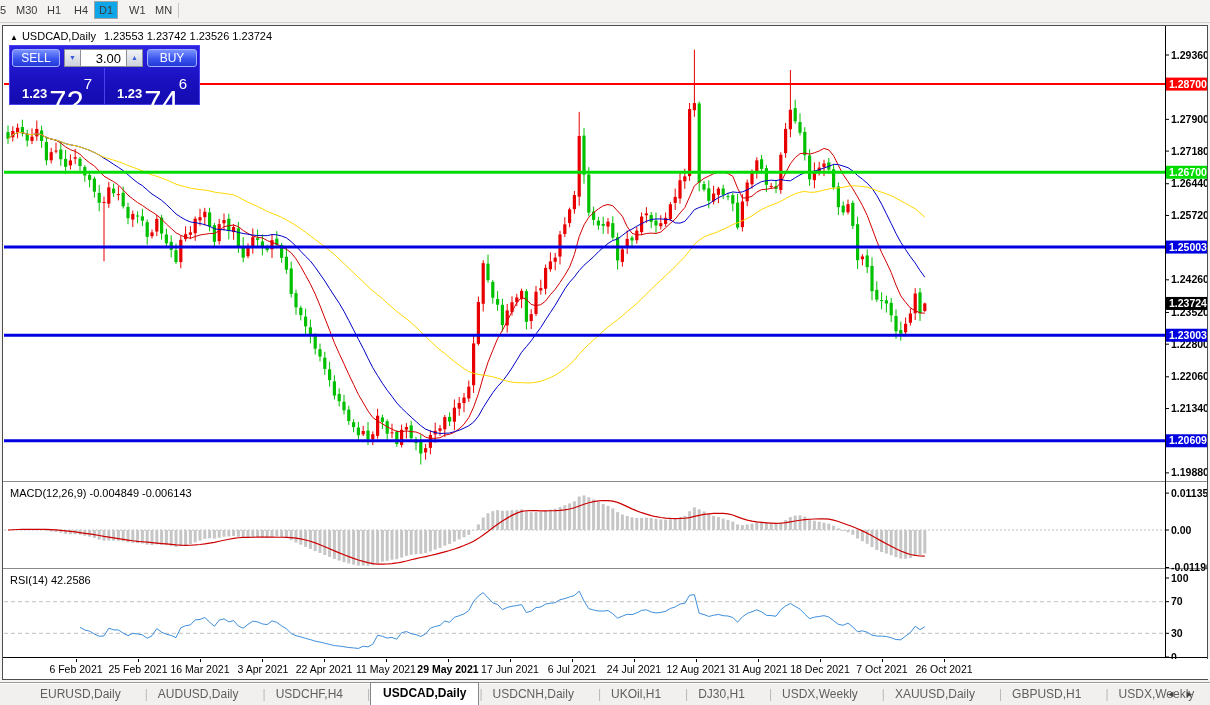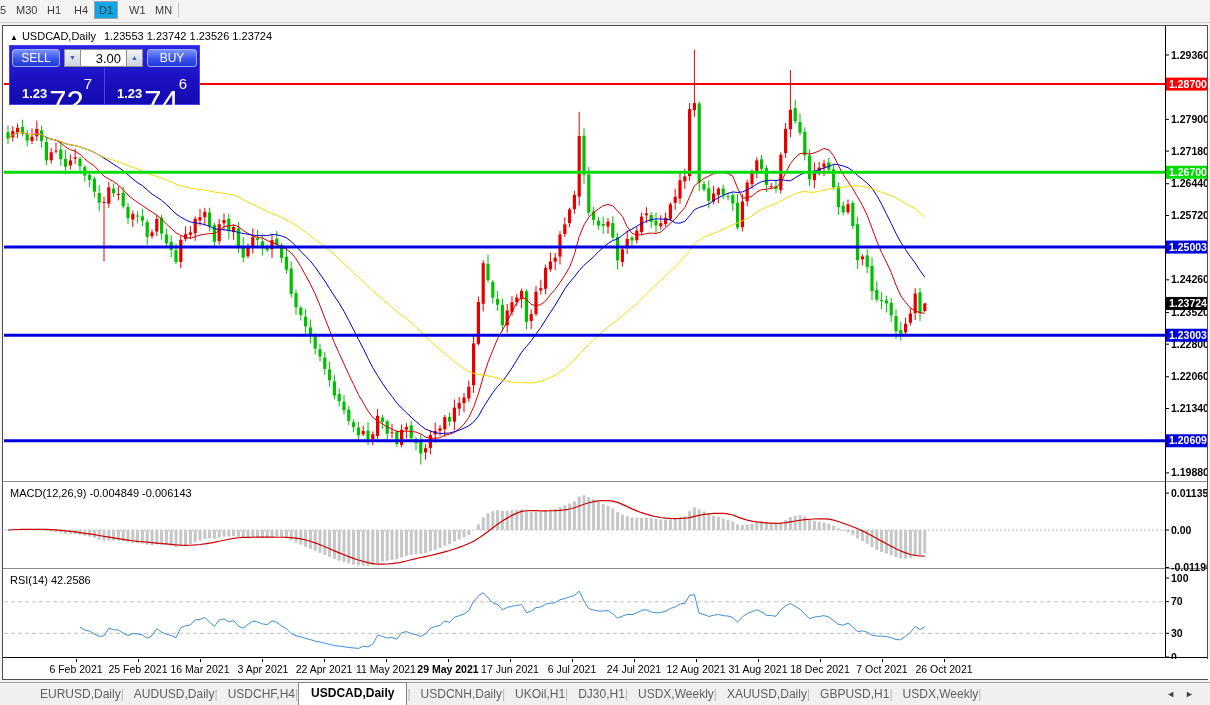--- a/index.html
+++ b/index.html
@@ -40,21 +40,21 @@
   .px-big{font-size:31px;font-weight:400;line-height:33px;}
   .px-sup{font-size:15px;font-weight:400;position:relative;top:-11px;}
   
   #datestrip{position:absolute;left:0;top:633px;width:1204px;height:20px;background:#fff;margin-left:36px;}
   .dtick-label{position:absolute;top:4px;font-size:10.5px;color:#000;transform:translateX(-50%);white-space:nowrap;}
   .dtick-mark{position:absolute;top:0;width:1px;height:3px;background:#000;}
   
   #tabbar{position:absolute;left:0;top:682px;width:1210px;height:23px;background:#f1f0ee;
     border-top:1px solid #9a9a9a;box-shadow:inset 0 1px 0 #ffffff;display:flex;align-items:flex-end;
     padding-left:30px;box-sizing:border-box;}
-  .tab{font-size:12px;color:#5f5f5f;padding:3px 0 4px 10px;white-space:nowrap;cursor:default;}
+  .tab{font-size:12px;color:#5f5f5f;padding:3px 24px 4px 10px;white-space:nowrap;cursor:default;}
   .tab.active{background:#fff;border:1px solid #868686;border-bottom:none;color:#000;font-weight:700;
     padding:3px 12px 5px 12px;}
   .tab-sep{color:#b8b8b8;font-size:12px;padding-bottom:4px;}
   #tabnav{position:absolute;right:6px;top:6px;font-size:9px;color:#444;letter-spacing:10px;}
 </style>
 </head>
 <body>
 
 <div id="toolbar">
     <div class="tf-btn" style="left: -4px;">5</div>

